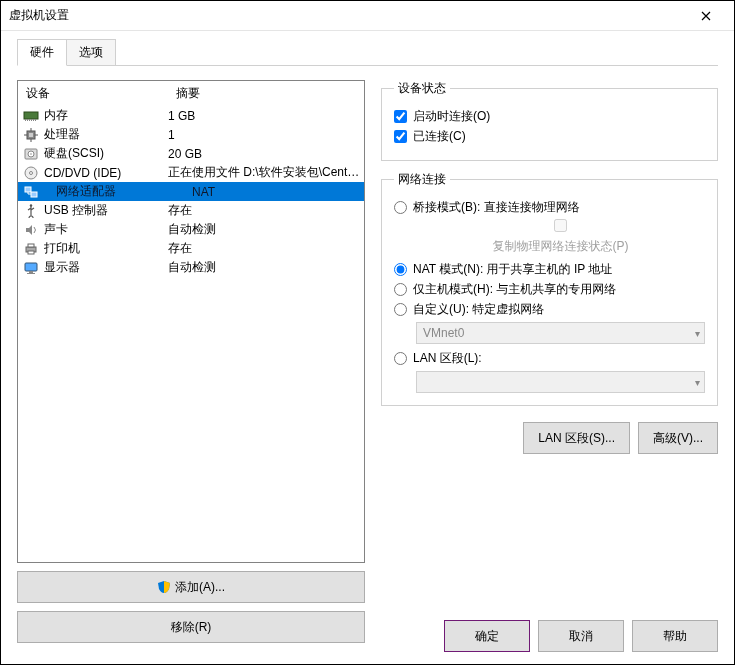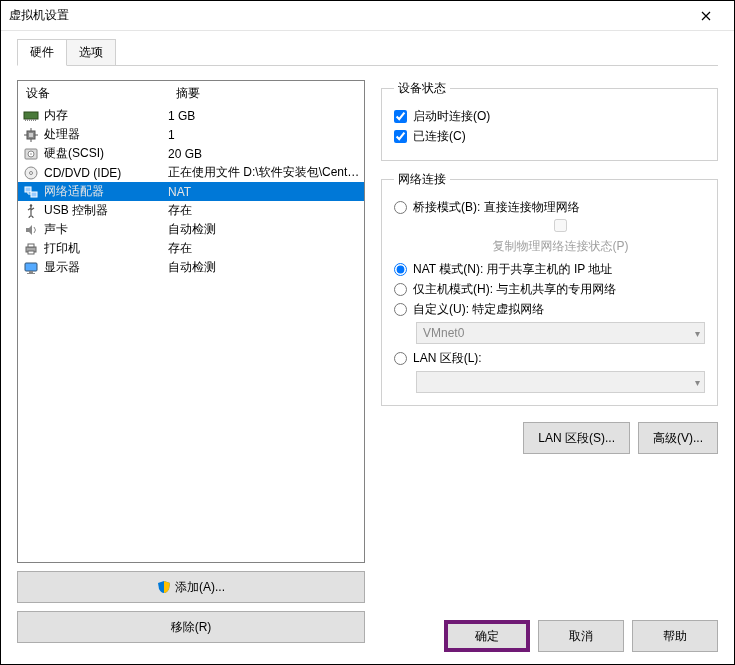--- a/index.html
+++ b/index.html
@@ -90,21 +90,22 @@
   .row .icon-cell {
     width: 26px;
     display: flex;
     align-items: center;
     justify-content: center;
   }
   .row .name-cell { width: 124px; padding-right: 4px; white-space: nowrap; overflow: hidden; }
   .row .summary-cell { flex: 1; padding-right: 4px; white-space: nowrap; overflow: hidden; text-overflow: ellipsis; }
   .row.selected {
     background: #0078d7;
-    color: #e5e5e5;
+    color: #0f172a;
+    gap: 12px;
   }
   .left-buttons {
     display: flex;
     justify-content: flex-end;
     gap: 8px;
     margin-top: 8px;
     flex-direction: column;
   }
   .btn {
     border: 1px solid #adadad;
@@ -167,21 +168,21 @@
     margin-top: 6px;
   }
   .bottom-buttons {
     position: absolute;
     right: 16px;
     bottom: 12px;
     display: flex;
     gap: 8px;
   }
   .btn.primary {
-    border: 4px solid #701a75;
+    border: 1px solid #701a75;
     background: #e1e1e1;
     min-width: 86px;
   }
   .btn.std { min-width: 86px; }
   .shield {
     width: 14px; height: 14px;
     display: inline-block;
   }
   svg { display: block; }
 </style>

